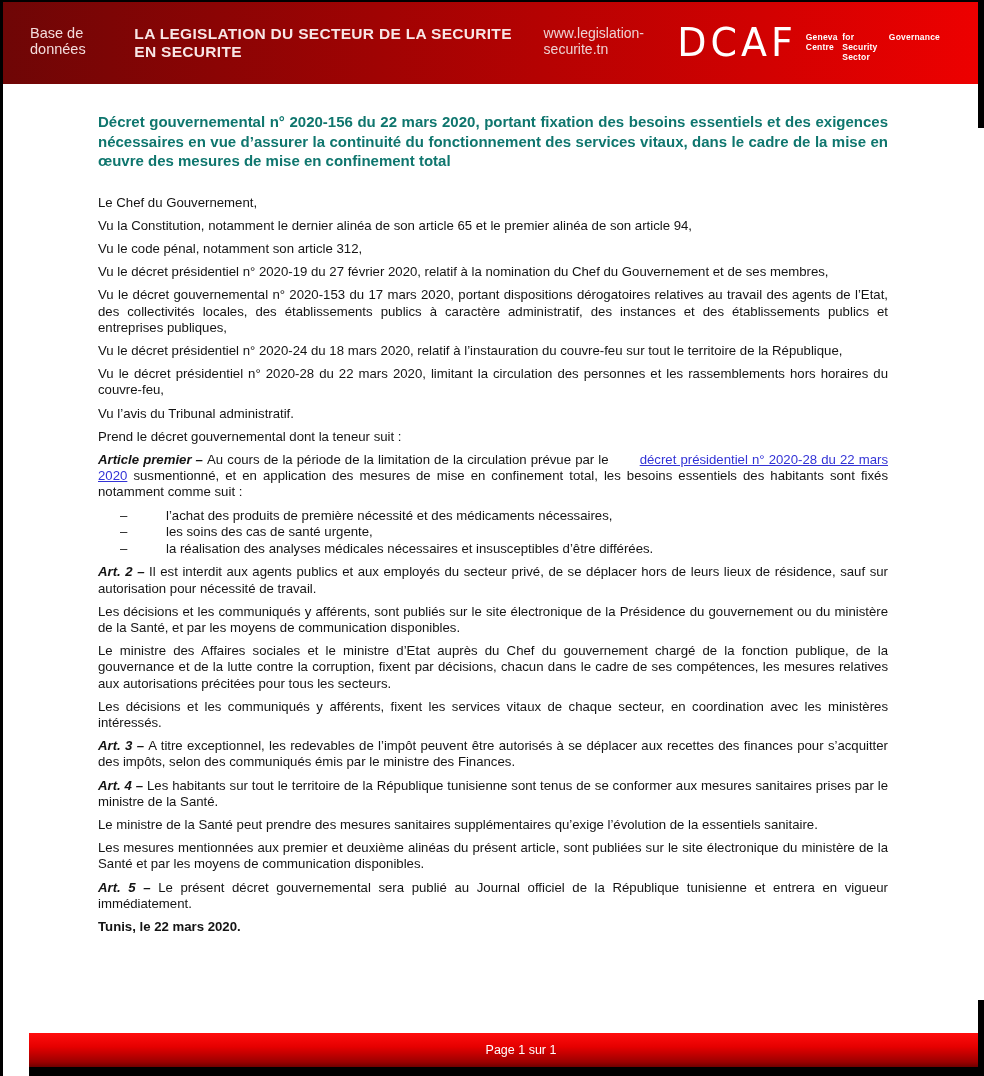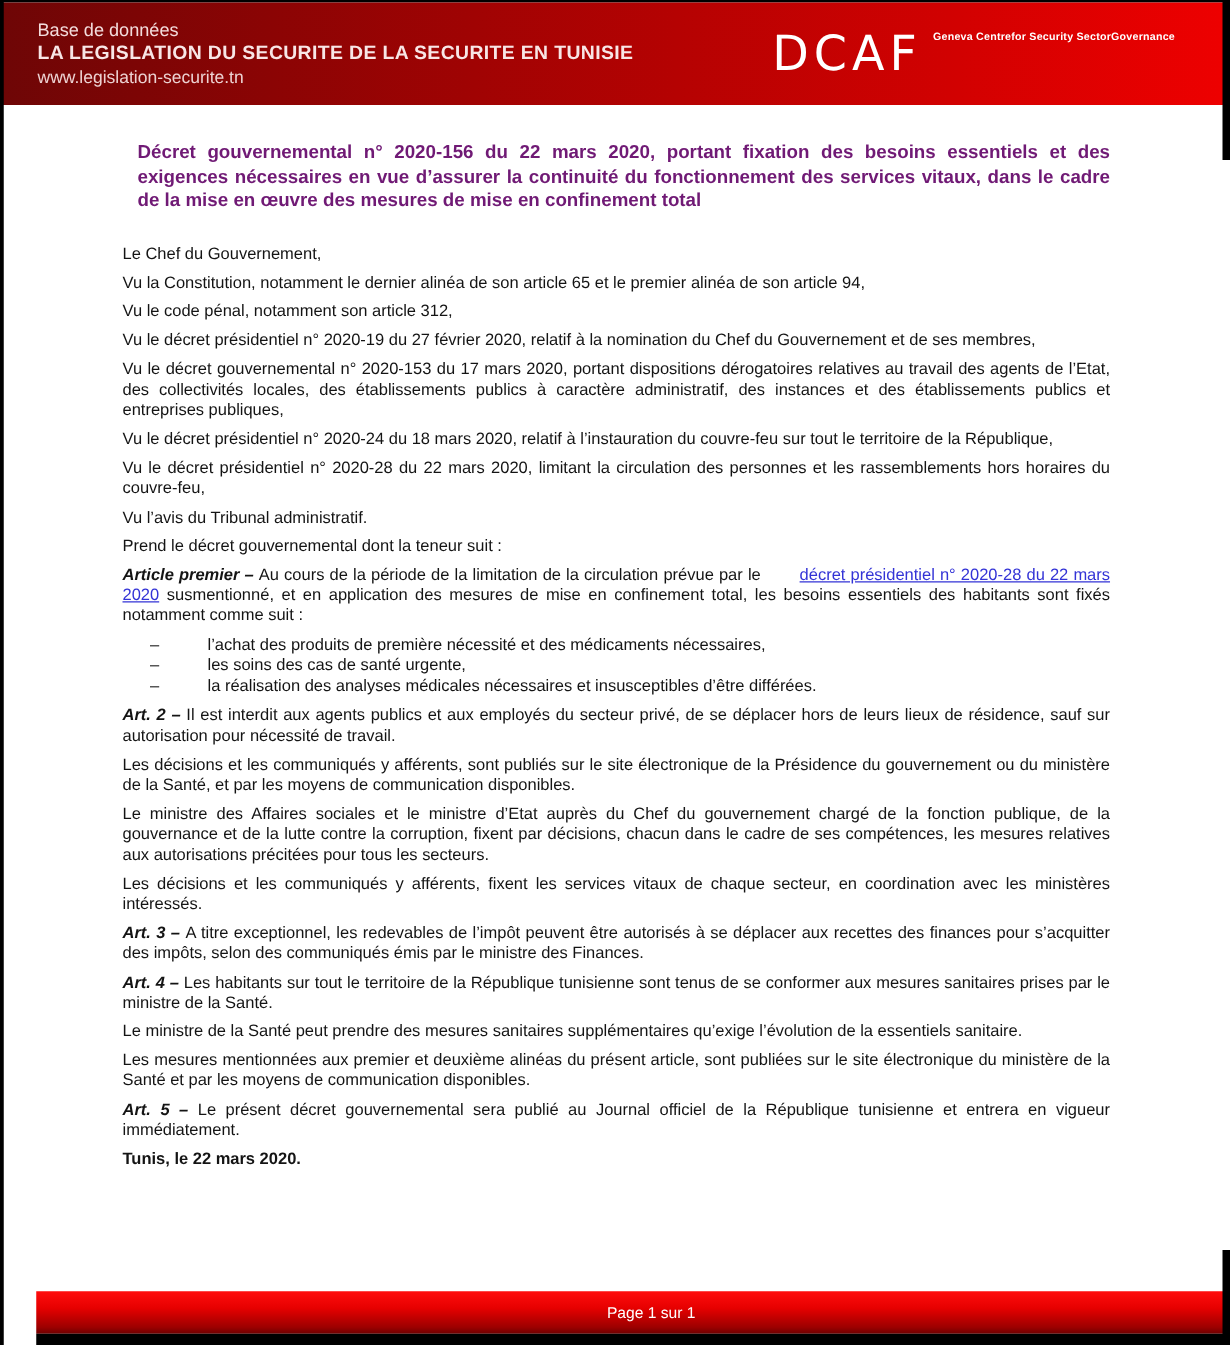--- a/index.html
+++ b/index.html
@@ -17,44 +17,44 @@
   .edge-right-top{position:absolute;top:0;right:0;width:6px;height:128px;background:#000;z-index:5;}
   .edge-right-bottom{position:absolute;bottom:0;right:0;width:6px;height:76px;background:#000;z-index:5;}
 
   
   .header{
     position:absolute;top:2px;left:0;width:100%;height:82px;
     background:linear-gradient(90deg,#6e0606 0%,#8b0404 22%,#b50202 55%,#ee0000 100%);
     display:flex;align-items:center;justify-content:space-between;
     box-sizing:border-box;padding:0 44px 0 30px;
   }
-  .hdr-text{display:flex;flex-direction:column;gap:1px;}
+  .hdr-text{display:flex;flex-direction:row;gap:13px;}
   .hdr-line1{font-size:14.5px;color:#f3dcdc;}
   .hdr-line2{font-size:15.5px;font-weight:bold;color:#f8e6e6;letter-spacing:.3px;}
   .hdr-line3{font-size:14px;color:#edd2d2;}
-  .logo{display:flex;align-items:flex-start;}
+  .logo{display:flex;align-items:flex-end;}
   .logo-wordmark{
     font-family:"DejaVu Sans",sans-serif;
     font-size:38px;color:#ffffff;letter-spacing:4px;
     font-weight:normal;line-height:38px;
     transform:scaleY(1.02);
   }
   .logo-tag{margin-left:9px;display:flex;flex-direction:row;}
   .logo-tag span{font-size:8.5px;line-height:10px;color:#ffffff;font-weight:bold;letter-spacing:.2px;}
 
   
   .content{
     position:absolute;top:84px;left:0;width:100%;
     box-sizing:border-box;
     padding:28px 96px 0 98px;
   }
   .doc-title{
     font-size:15px;line-height:19.5px;font-weight:bold;
-    text-align:justify;color:#701a75;
-    margin:0 0 24px 12px;
+    text-align:justify;color:#0f766e;
+    margin:0 0 24px 0;
   }
   .para{
     font-size:13.2px;line-height:16.2px;
     text-align:justify;
     margin:0 0 7px 0;color:#141414;
   }
   .seg-b{font-weight:bold;}
   .seg-bi{font-weight:bold;font-style:italic;}
   a.seg-link{text-decoration:underline;cursor:pointer;margin-left:27px;}
   .bullets{margin:2px 0 7px 0;}
@@ -79,21 +79,21 @@
 
 <div id="page">
   <div class="edge-top"></div>
   <div class="edge-left"></div>
   <div class="edge-right-top"></div>
   <div class="edge-right-bottom"></div>
 
   <div class="header">
     <div class="hdr-text">
       <span class="hdr-line1">Base de données</span>
-      <span class="hdr-line2">LA LEGISLATION DU SECURITE DE LA SECURITE EN TUNISIE</span>
+      <span class="hdr-line2">LA LEGISLATION DU SECTEUR DE LA SECURITE EN SECURITE</span>
       <span class="hdr-line3">www.legislation-securite.tn</span>
     </div>
     <div class="logo">
       <span class="logo-wordmark">DCAF</span>
       <span class="logo-tag">
         <span>Geneva Centre</span>
         <span>for Security Sector</span>
         <span>Governance</span>
       </span>
     </div>

